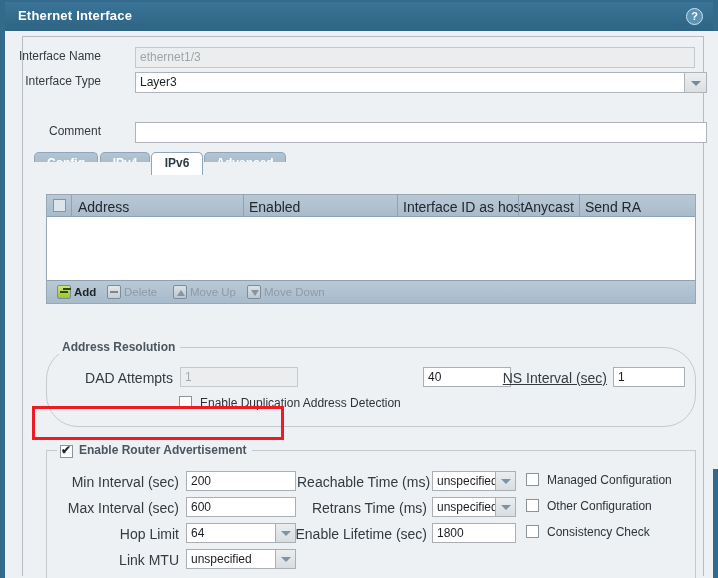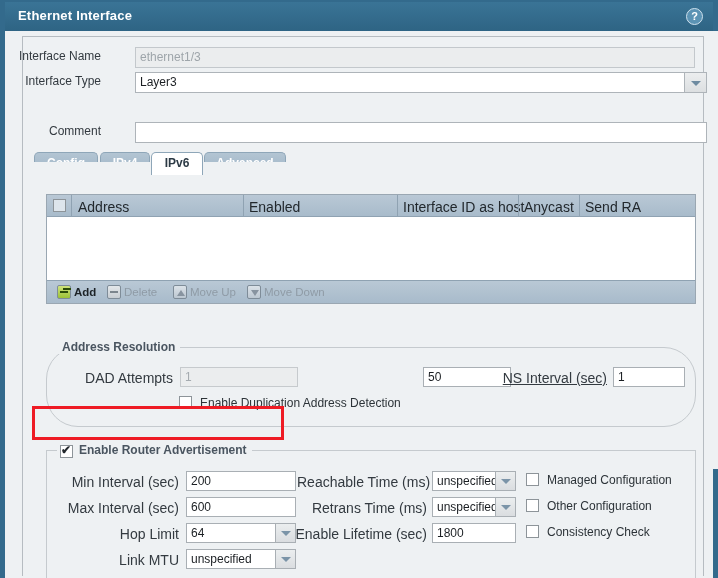--- a/index.html
+++ b/index.html
@@ -391,21 +391,21 @@
             </div>
           </div>
         </div>
 
         <div class="fs" style="left:14px; top:185px; width:650px; height:80px;border-radius:32px;">
           <div class="fslegend">Address Resolution</div>
 
           <div class="minilabel" style="left:30px; top:22px; width:96px;">DAD Attempts</div>
           <div class="mini-input disabled" style="left:133px; top:19px; width:118px;">1</div>
 
-          <div class="mini-input" style="left:376px; top:19px; width:88px;">50</div>
+          <div class="mini-input" style="left:376px; top:19px; width:88px;">40</div>
 
           <div class="minilabel" style="left:450px; top:22px; width:110px;text-decoration:underline;">NS Interval (sec)</div>
           <div class="mini-input" style="left:566px; top:19px; width:72px;">1</div>
 
           <div class="cbox" style="left:132px; top:48px;"></div>
           <div class="cblabel" style="left:153px; top:48px;">Enable Duplication Address Detection</div>
         </div>
 
         <div class="fs" style="left:14px; top:288px; width:650px; height:130px;">
           <div class="fslegend withcb">

